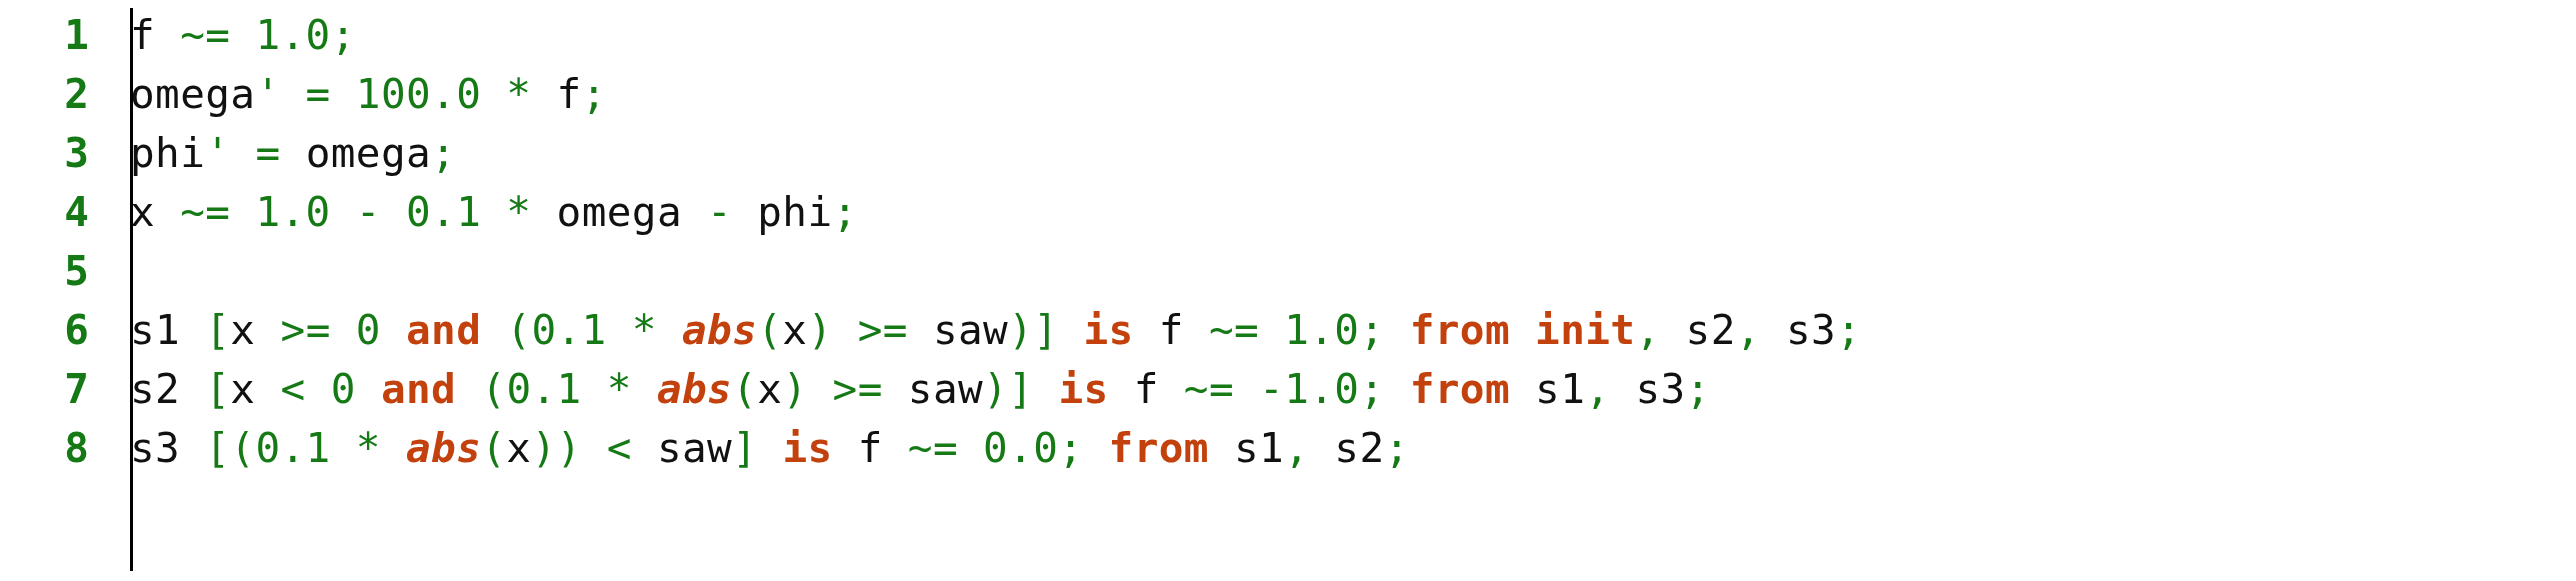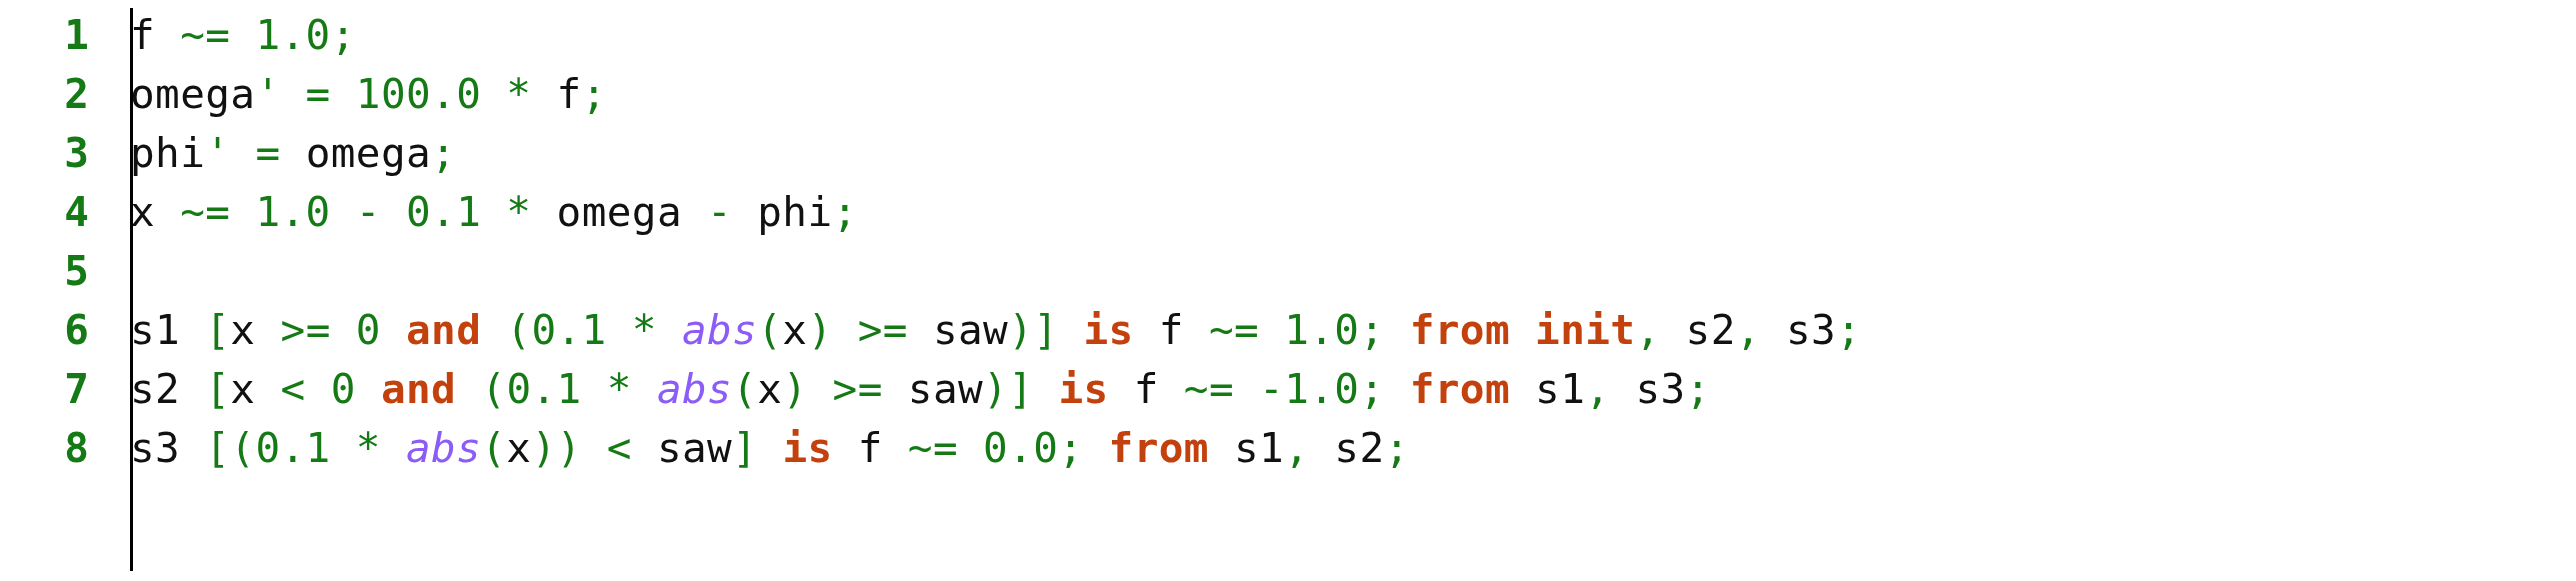--- a/index.html
+++ b/index.html
@@ -68,21 +68,21 @@
     height: 563px;
     background: #000000;
   }
 
   
   .tok-id    { color: #111111; }
   .tok-op    { color: #157a15; }
   .tok-num   { color: #157a15; }
   .tok-punc  { color: #157a15; }
   .tok-kw    { color: #c2410c; font-weight: bold; }
-  .tok-fn    { color: #8b5cf6; font-weight: normal; font-style: italic; }
+  .tok-fn    { color: #c2410c; font-weight: bold; font-style: italic; }
   .tok-ws    { color: transparent; }
 </style>
 </head>
 <body>
 
 <div id="listing">
   <div id="gutter-rule"></div>
   <div id="lines-container">
       <div class="code-line"><div class="lineno">1</div><div class="gutter-spacer"></div><div class="code-text"><span class="tok-id">f</span><span class="tok-ws"> </span><span class="tok-op">~=</span><span class="tok-ws"> </span><span class="tok-num">1.0</span><span class="tok-punc">;</span></div></div>
       <div class="code-line"><div class="lineno">2</div><div class="gutter-spacer"></div><div class="code-text"><span class="tok-id">omega</span><span class="tok-op">'</span><span class="tok-ws"> </span><span class="tok-op">=</span><span class="tok-ws"> </span><span class="tok-num">100.0</span><span class="tok-ws"> </span><span class="tok-op">*</span><span class="tok-ws"> </span><span class="tok-id">f</span><span class="tok-punc">;</span></div></div>

